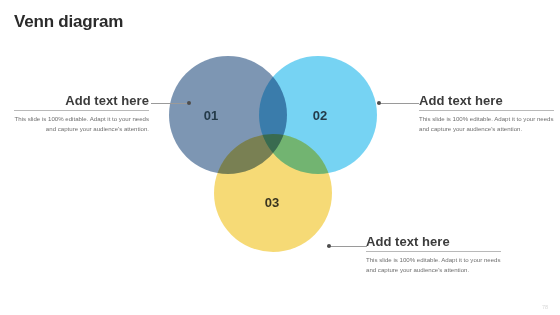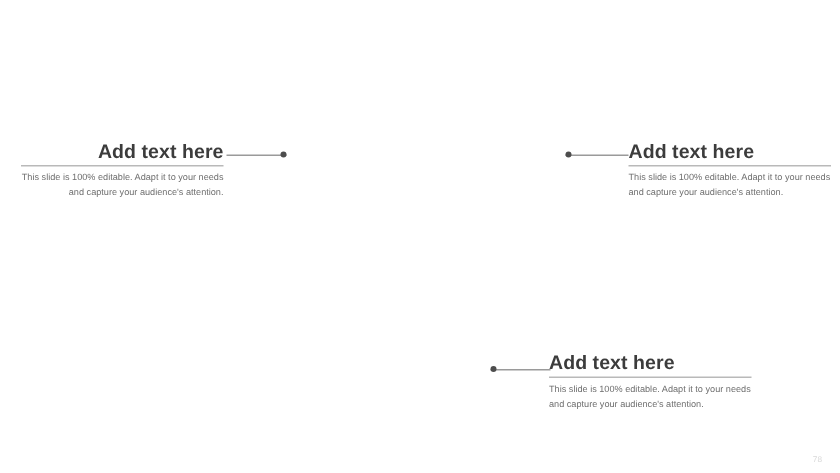--- a/index.html
+++ b/index.html
@@ -128,21 +128,34 @@
     bottom: 5px;
     font-size: 5.5px;
     color: #d8d8d8;
   }
 </style>
 </head>
 <body>
 
 <div class="slide">
 
+  <div class="slide-title">Venn diagram</div>
 
+  <div class="venn">
+    <svg class="venn-svg" viewBox="0 0 210 200">
+      <g style="mix-blend-mode:multiply">
+        <circle cx="60" cy="60" r="59" fill="#6b87a8" fill-opacity="0.88" style="mix-blend-mode:multiply"></circle>
+        <circle cx="150" cy="60" r="59" fill="#63cdf1" fill-opacity="0.88" style="mix-blend-mode:multiply"></circle>
+        <circle cx="105" cy="138" r="59" fill="#f5d563" fill-opacity="0.88" style="mix-blend-mode:multiply"></circle>
+      </g>
+      <text class="venn-label" x="43" y="65" text-anchor="middle">01</text>
+      <text class="venn-label" x="152" y="65" text-anchor="middle">02</text>
+      <text class="venn-label venn-label-dark" x="104" y="152" text-anchor="middle">03</text>
+    </svg>
+  </div>
 
   <div class="connector left">
     <div class="line"></div>
     <div class="dot"></div>
   </div>
   <div class="connector right">
     <div class="line"></div>
     <div class="dot"></div>
   </div>
   <div class="connector bottom">

